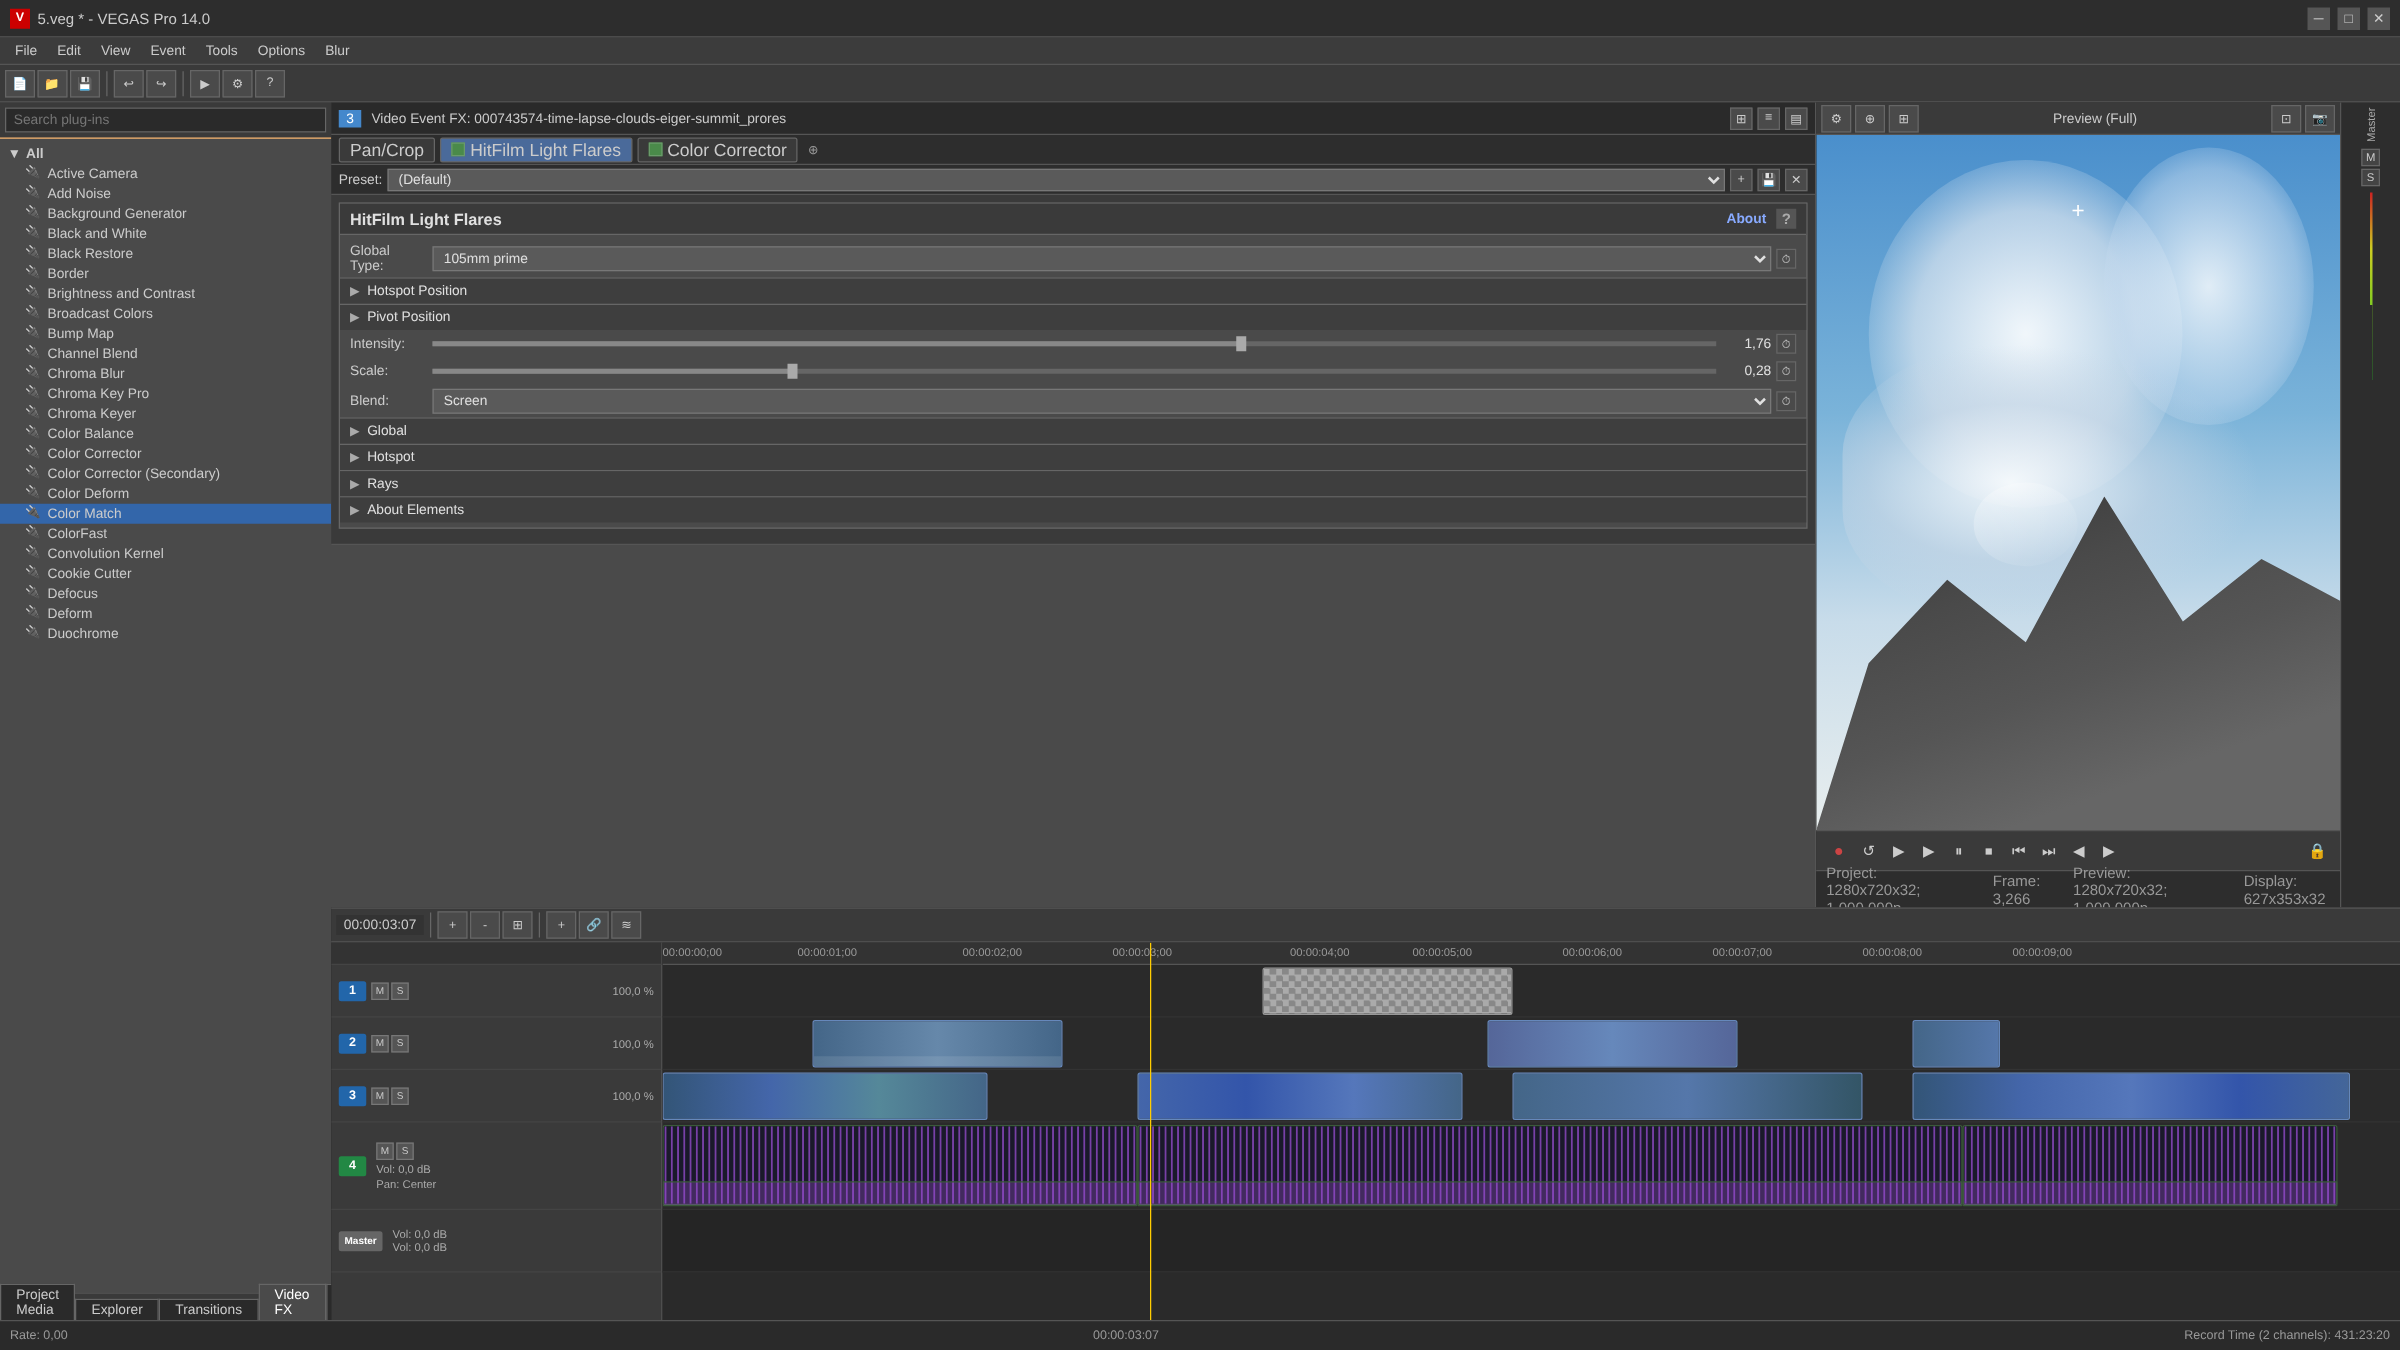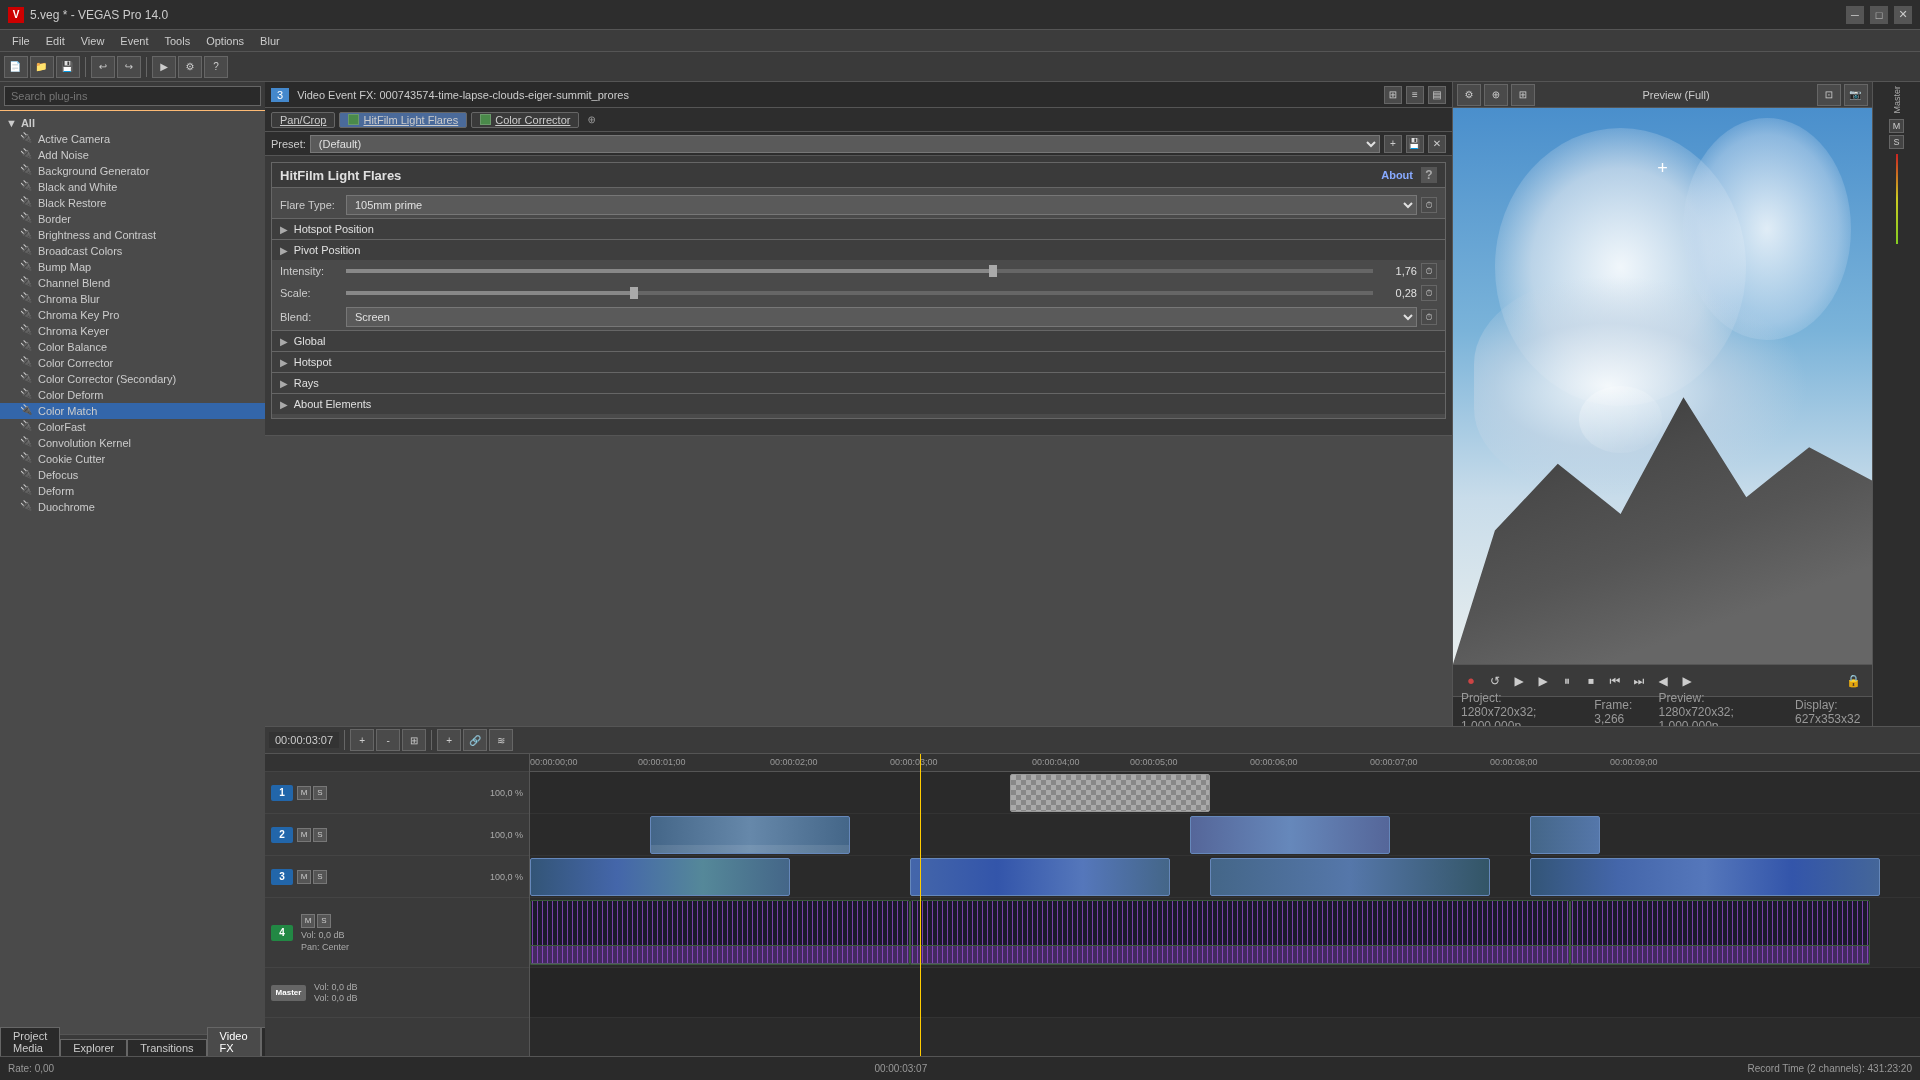--- a/index.html
+++ b/index.html
@@ -162,29 +162,29 @@
       height: 24px;
       background: #2d2d2d;
       display: flex;
       align-items: center;
       padding: 0 6px;
       gap: 4px;
       border-bottom: 1px solid #555;
     }
     .fx-tab {
       display: flex;
+      align-items: center;
       background: #3a3a3a;
       border: 1px solid #666;
       border-radius: 2px;
       padding: 1px 8px;
       cursor: pointer;
-      font-size: 11px;
+      font-size: 14px;
       color: #ccc;
       gap: 4px;
-      text-decoration: underline;
     }
     .fx-tab.active { background: #4a6a9a; }
     .fx-tab-check {
       width: 11px; height: 11px;
       background: #4a8a4a;
       border: 1px solid #6a9a6a;
       display: inline-block;
     }
     #preset-bar {
       height: 24px;
@@ -779,21 +779,21 @@
               <div id="hitfilm-title">
                 <span style="font-size:13px;font-weight:bold;color:#e0e0e0;">HitFilm Light Flares</span>
                 <div style="display:flex;gap:8px;align-items:center;">
                   <span style="font-size:11px;color:#88aaff;cursor:pointer;">About</span>
                   <span style="font-size:12px;color:#aaa;cursor:pointer;background:#555;width:16px;height:16px;display:flex;align-items:center;justify-content:center;">?</span>
                 </div>
               </div>
               <div id="hitfilm-body">
 
                 <div class="hf-row">
-                  <span class="hf-label">Flare Type:</span>
+                  <span class="hf-label">Global Type:</span>
                   <div class="hf-control">
                     <select class="hf-select">
                       <option>105mm prime</option>
                     </select>
                     <button class="icon-btn" style="width:16px;height:16px;font-size:9px;">⏱</button>
                   </div>
                 </div>
 
                 <div class="hf-section">
                   <div class="hf-section-header">

